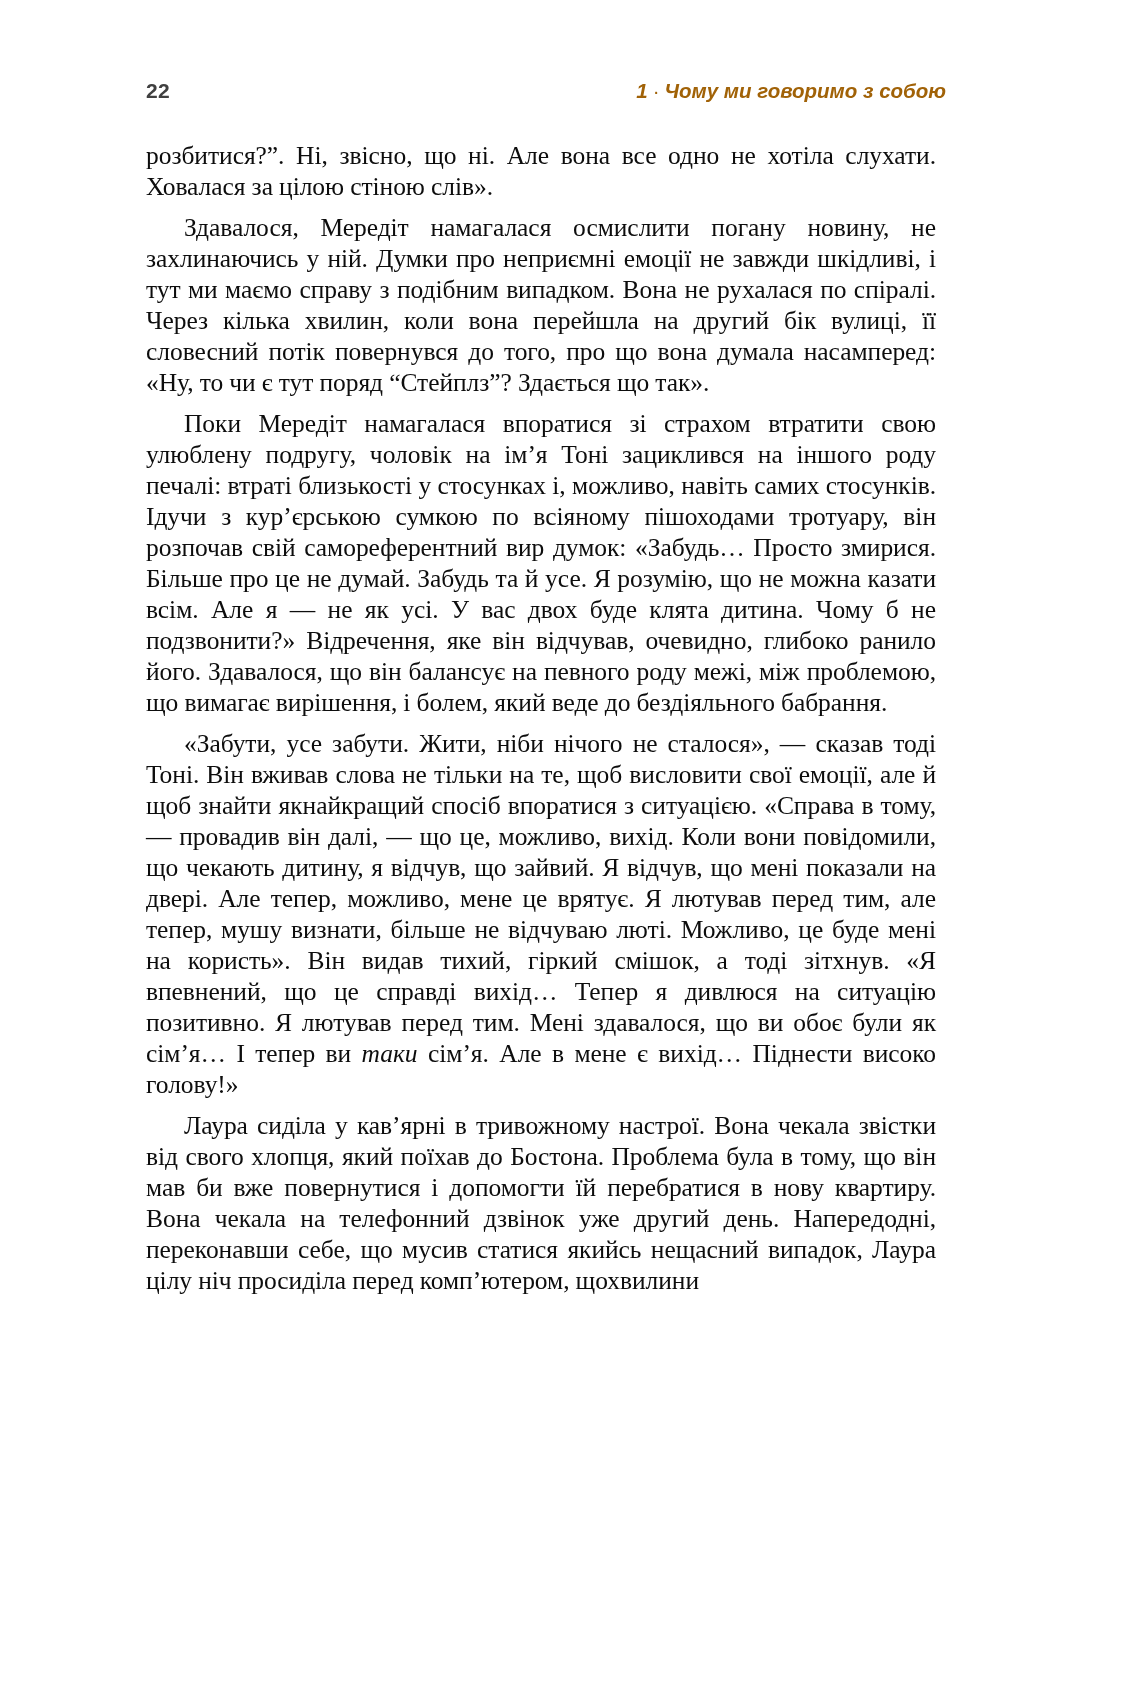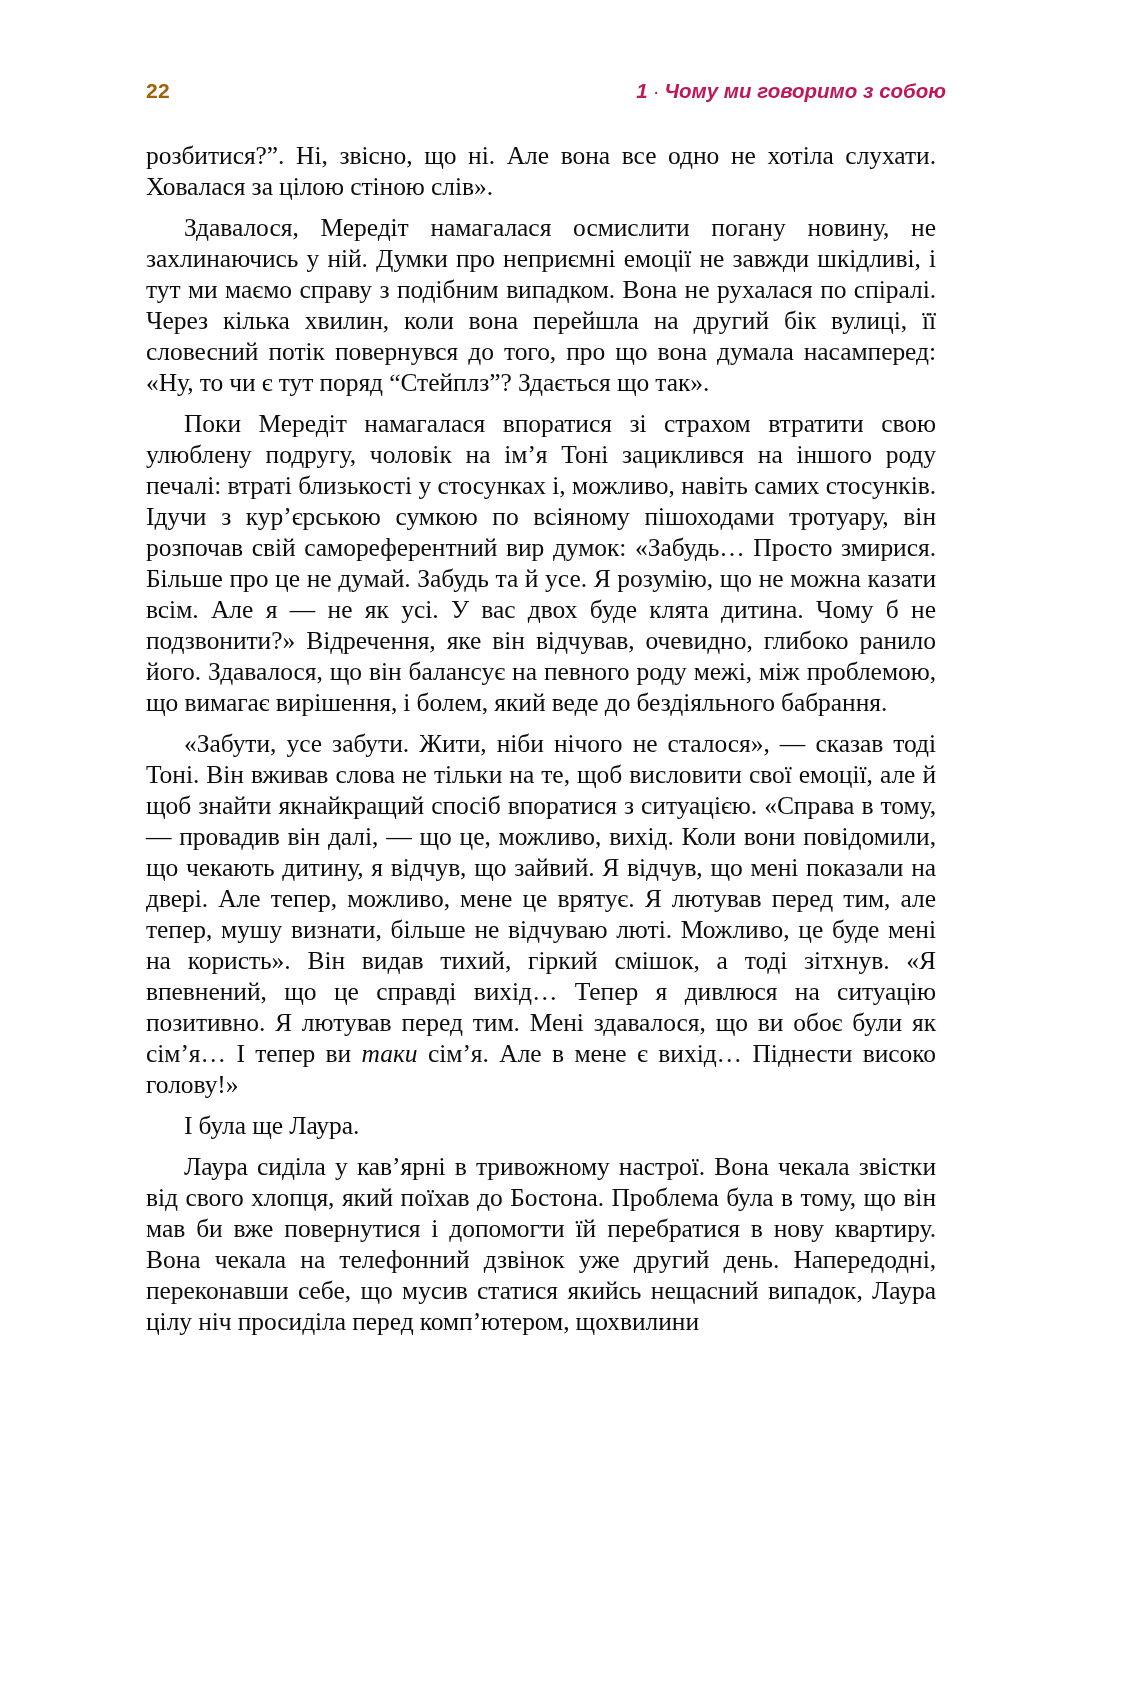--- a/index.html
+++ b/index.html
@@ -30,30 +30,30 @@
     display: flex;
     align-items: baseline;
     justify-content: space-between;
   }
 
   .folio {
     font-family: "Liberation Sans", "DejaVu Sans", sans-serif;
     font-size: 21px;
     font-weight: 700;
     letter-spacing: 0.2px;
-    color: #a16207;
+    color: #404040;
     line-height: 1;
   }
 
   .chapter-line {
     font-family: "Liberation Sans", "DejaVu Sans", sans-serif;
     font-size: 20.5px;
     font-style: italic;
     font-weight: 600;
-    color: #be185d;
+    color: #a16207;
     line-height: 1;
     white-space: nowrap;
   }
 
   .chapter-line .sep {
     padding: 0 5px;
     font-style: normal;
     font-weight: 400;
   }
 
@@ -105,19 +105,18 @@
   <div class="text-block">
 
     <p>розбитися?”. Ні, звісно, що ні. Але вона все одно не хотіла слухати. Ховалася за цілою стіною слів».</p>
 
     <p class="indent">Здавалося, Мередіт намагалася осмислити погану новину, не захлинаючись у ній. Думки про неприємні емоції не завжди шкідливі, і тут ми маємо справу з подібним випадком. Вона не рухалася по спіралі. Через кілька хвилин, коли вона перейшла на другий бік вулиці, її словесний потік повернувся до того, про що вона думала насамперед: «Ну, то чи є тут поряд “Стейплз”? Здається що так».</p>
 
     <p class="indent">Поки Мередіт намагалася впоратися зі страхом втратити свою улюблену подругу, чоловік на ім’я Тоні зациклився на іншого роду печалі: втраті близькості у стосунках і, можливо, навіть самих стосунків. Ідучи з кур’єрською сумкою по всіяному пішоходами тротуару, він розпочав свій самореферентний вир думок: «Забудь… Просто змирися. Більше про це не думай. Забудь та й усе. Я розумію, що не можна казати всім. Але я — не як усі. У вас двох буде клята дитина. Чому б не подзвонити?» Відречення, яке він відчував, очевидно, глибоко ранило його. Здавалося, що він балансує на певного роду межі, між проблемою, що вимагає вирішення, і болем, який веде до бездіяльного бабрання.</p>
 
     <p class="indent"><span>«Забути, усе забути. Жити, ніби нічого не сталося», — сказав тоді Тоні. Він вживав слова не тільки на те, щоб висловити свої емоції, але й щоб знайти якнайкращий спосіб впоратися з ситуацією. «Справа в тому, — провадив він далі, — що це, можливо, вихід. Коли вони повідомили, що чекають дитину, я відчув, що зайвий. Я відчув, що мені показали на двері. Але тепер, можливо, мене це врятує. Я лютував перед тим, але тепер, мушу визнати, більше не відчуваю люті. Можливо, це буде мені на користь». Він видав тихий, гіркий смішок, а тоді зітхнув. «Я впевнений, що це справді вихід… Тепер я дивлюся на ситуацію позитивно. Я лютував перед тим. Мені здавалося, що ви обоє були як сім’я… І тепер ви </span><em>таки</em><span> сім’я. Але в мене є вихід… Піднести високо голову!»</span></p>
 
-    <p class="indent last-line-flush">І була ще Лаура.</p>
 
     <p class="indent">Лаура сиділа у кав’ярні в тривожному настрої. Вона чекала звістки від свого хлопця, який поїхав до Бостона. Проблема була в тому, що він мав би вже повернутися і допомогти їй перебратися в нову квартиру. Вона чекала на телефонний дзвінок уже другий день. Напередодні, переконавши себе, що мусив статися якийсь нещасний випадок, Лаура цілу ніч просиділа перед комп’ютером, щохвилини</p>
 
   </div>
 
 </div>
 
 </body></html>

